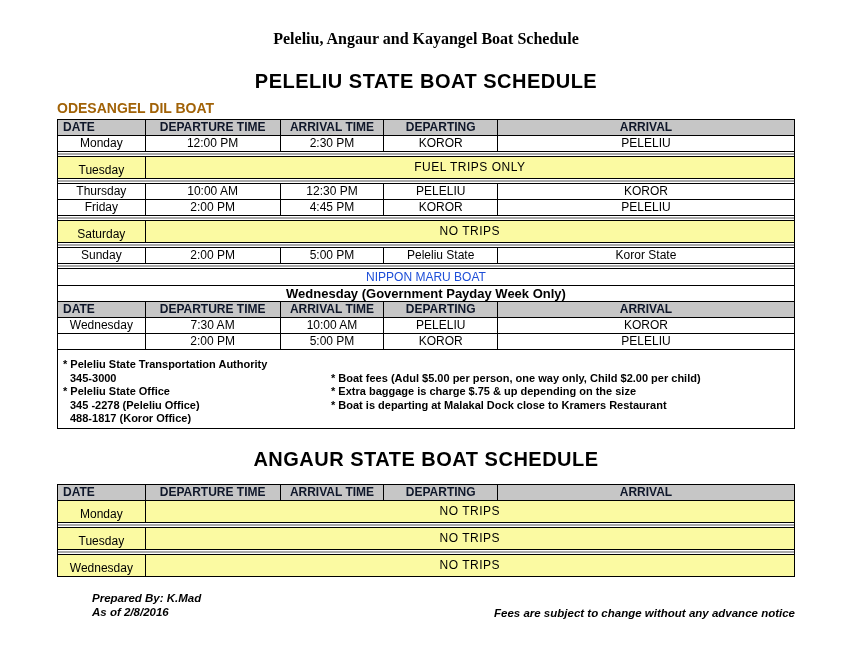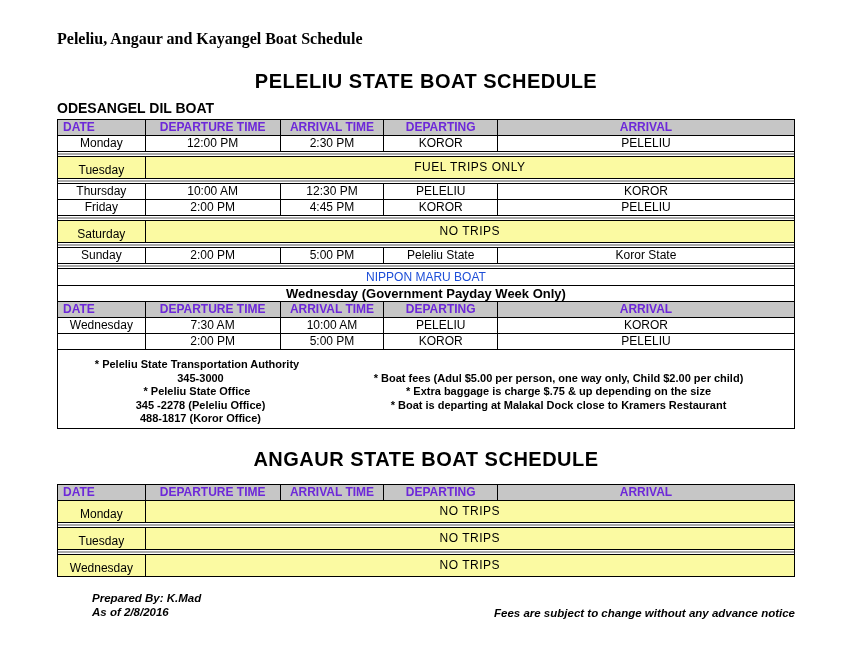--- a/index.html
+++ b/index.html
@@ -5,30 +5,31 @@
   * { box-sizing: border-box; }
   html, body { margin: 0; padding: 0; }
   body {
     width: 850px; height: 657px; overflow: hidden;
     background: #ffffff; color: #000;
     font-family: "Liberation Sans", sans-serif;
   }
   .page { padding: 30px 55px 0 57px; }
 
   .doc-title {
+    text-align: center;
     font-family: "Liberation Serif", serif;
     font-weight: bold; font-size: 16px; margin: 0 0 0 0;
   }
   .section-title {
     text-align: center;
     font-weight: bold; font-size: 20px; letter-spacing: 0.5px;
     margin: 22px 0 0 0;
   }
   .boat-label {
-    color: #000000; font-weight: bold; font-size: 14px;
+    color: #a16207; font-weight: bold; font-size: 14px;
     margin: 7px 0 2px 0;
   }
 
   table.sched {
     border-collapse: collapse; table-layout: fixed;
     width: 738px;
   }
   table.sched td, table.sched th {
     border: 1px solid #000;
     padding: 1px 5px;
@@ -37,21 +38,21 @@
     text-align: center; vertical-align: middle;
     font-weight: normal;
   }
   col.c-date { width: 11.9%; }
   col.c-dep  { width: 18.3%; }
   col.c-arrt { width: 14.1%; }
   col.c-dpt  { width: 15.4%; }
   col.c-arr  { width: 40.3%; }
 
   tr.r-head th {
-    background: #c6c6c6; color: #6d28d9;
+    background: #c6c6c6; color: #0f172a;
     font-weight: bold; height: 16px;
   }
   tr.r-head th:first-child { text-align: left; }
 
   tr.r-data td { height: 16px; background: #fff; }
   td.day { text-align: left; }
 
   tr.r-sep td {
     height: 5px; padding: 0;
     background: #a9a9a9;
@@ -66,21 +67,21 @@
 
   tr.r-label td { background: #fff; height: 17px; }
   td.orange-label {
     color: #1d4ed8; font-weight: bold; font-size: 14px; text-align: left;
   }
   tr.r-payday td {
     background: #fff; font-weight: bold; font-size: 13px; height: 15px;
   }
 
   tr.r-notes td {
-    height: 75px; vertical-align: top; text-align: center;
+    height: 75px; vertical-align: top; text-align: left;
     padding: 8px 8px 2px 5px; white-space: normal;
   }
   .notes-wrap { display: flex; }
   .notes-col { font-size: 11px; font-weight: bold; line-height: 13.5px; }
   .notes-left { width: 268px; flex: none; }
   .notes-right { flex: 1; padding-top: 13.5px; }
   .note-line.indent { padding-left: 7px; }
 
   .angaur-title { margin-top: 19px; }
   .angaur-table { margin-top: 13px; }

